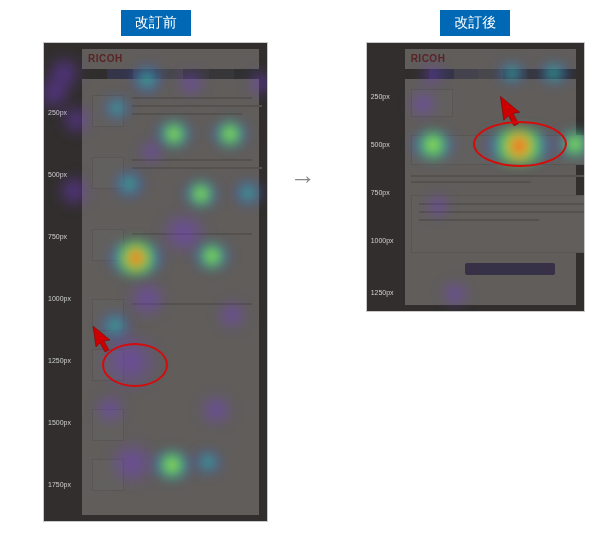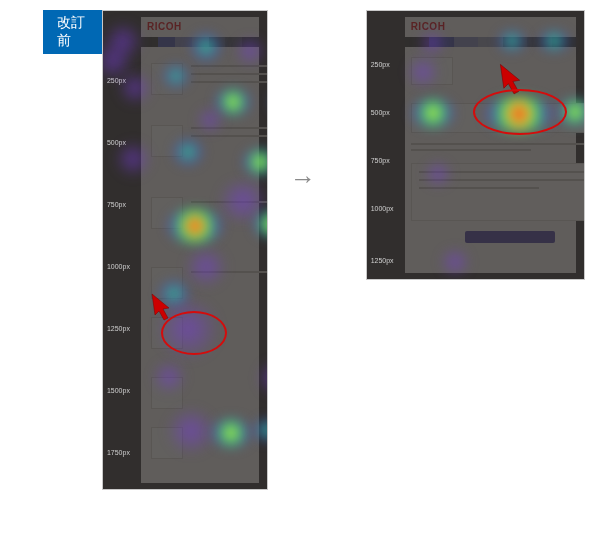--- a/index.html
+++ b/index.html
@@ -1,18 +1,18 @@
 <!DOCTYPE html>
 <html><head>
 <meta charset="utf-8">
 <style>
   * { box-sizing: border-box; margin: 0; padding: 0; }
   body { font-family: "Hiragino Kaku Gothic Pro", Meiryo, sans-serif; background: #fff; width: 600px; }
   .wrap { width: 600px; padding: 10px 15px 20px; display: flex; gap: 20px; align-items: flex-start; }
-  .col { display: flex; flex-direction: row; align-items: flex-start; padding-left: 28px; }
+  .col { display: flex; flex-direction: column; align-items: center; padding-left: 28px; }
   .col-left { width: 258px; }
   .col-right { width: 252px; }
   .arrow-col { display: flex; align-items: center; justify-content: center; width: 30px; padding-top: 150px; }
   .tag { background: #0068b4; color: #fff; font-size: 14px; padding: 4px 14px; font-weight: 500; margin-bottom: 6px; }
   .shot { border: 1px solid #c9c9c9; width: 100%; background: #4a4745; position: relative; overflow: hidden; }
   .shot-left { height: 480px; }
   .shot-right { height: 270px; }
   .page { position: absolute; left: 38px; right: 8px; top: 6px; bottom: 6px; background: #efede8; }
   .logo { position: absolute; top: 4px; left: 6px; color: #d61f26; font-weight: 800; font-size: 10px; letter-spacing: 0.5px; font-family: Arial, sans-serif; }
   .nav { position: absolute; top: 20px; left: 0; right: 0; height: 10px; display: flex; }
@@ -121,20 +121,21 @@
       </div>
       <div class="ring" style="top:300px;left:58px;width:66px;height:44px"></div>
     </div>
   </div>
 
   <div class="arrow-col">
     <span class="arrow-mid">→</span>
   </div>
 
   <div class="col col-right">
+    <div class="tag">改訂後</div>
     <div class="shot shot-right">
       <div class="page">
         <div class="logo">RICOH</div>
         <div class="nav">
             <span></span>
             <span></span>
             <span></span>
             <span></span>
             <span></span>
             <span></span>

